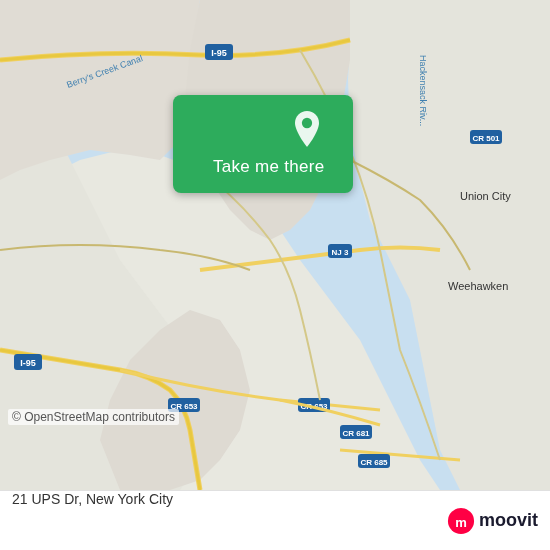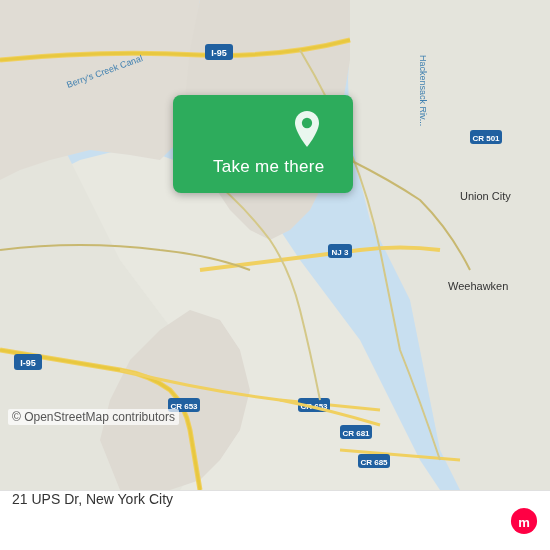--- a/index.html
+++ b/index.html
@@ -198,14 +198,15 @@
 <div id="bottom-bar">
   <span id="address-text">21 UPS Dr, New York City</span>
 
   <div id="moovit-logo">
 
     <svg id="moovit-icon" viewBox="0 0 30 30" xmlns="http://www.w3.org/2000/svg">
       <circle cx="15" cy="15" r="14" fill="#f04"></circle>
 
       <text x="15" y="21" text-anchor="middle" font-size="14" fill="white" font-weight="bold">m</text>
     </svg>
+    <span id="moovit-name">moovit</span>
   </div>
 </div>
 
 </body></html>

